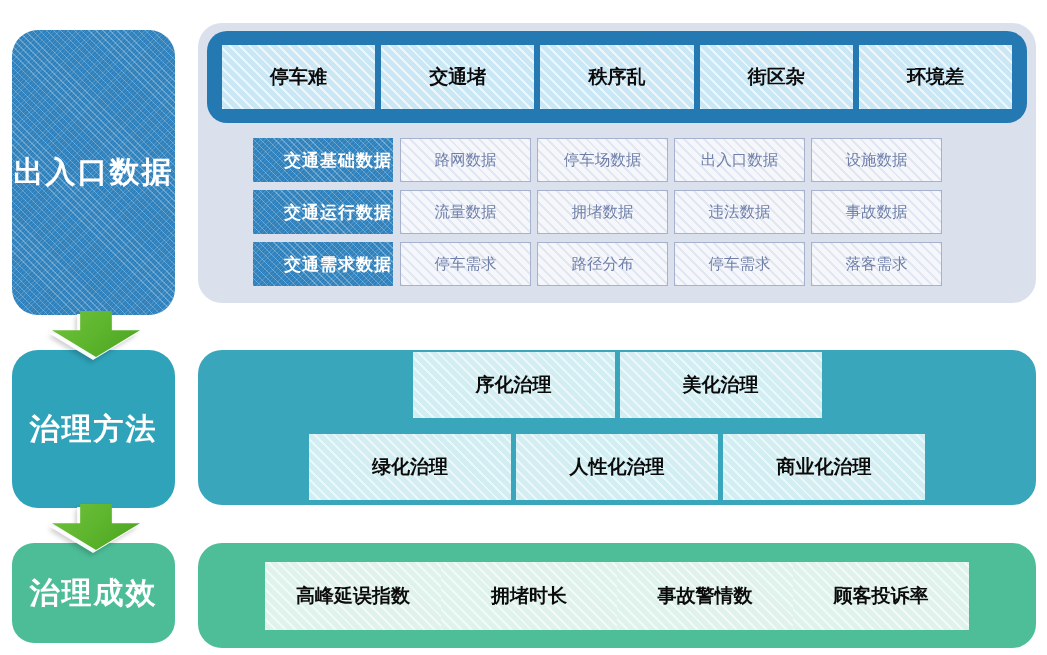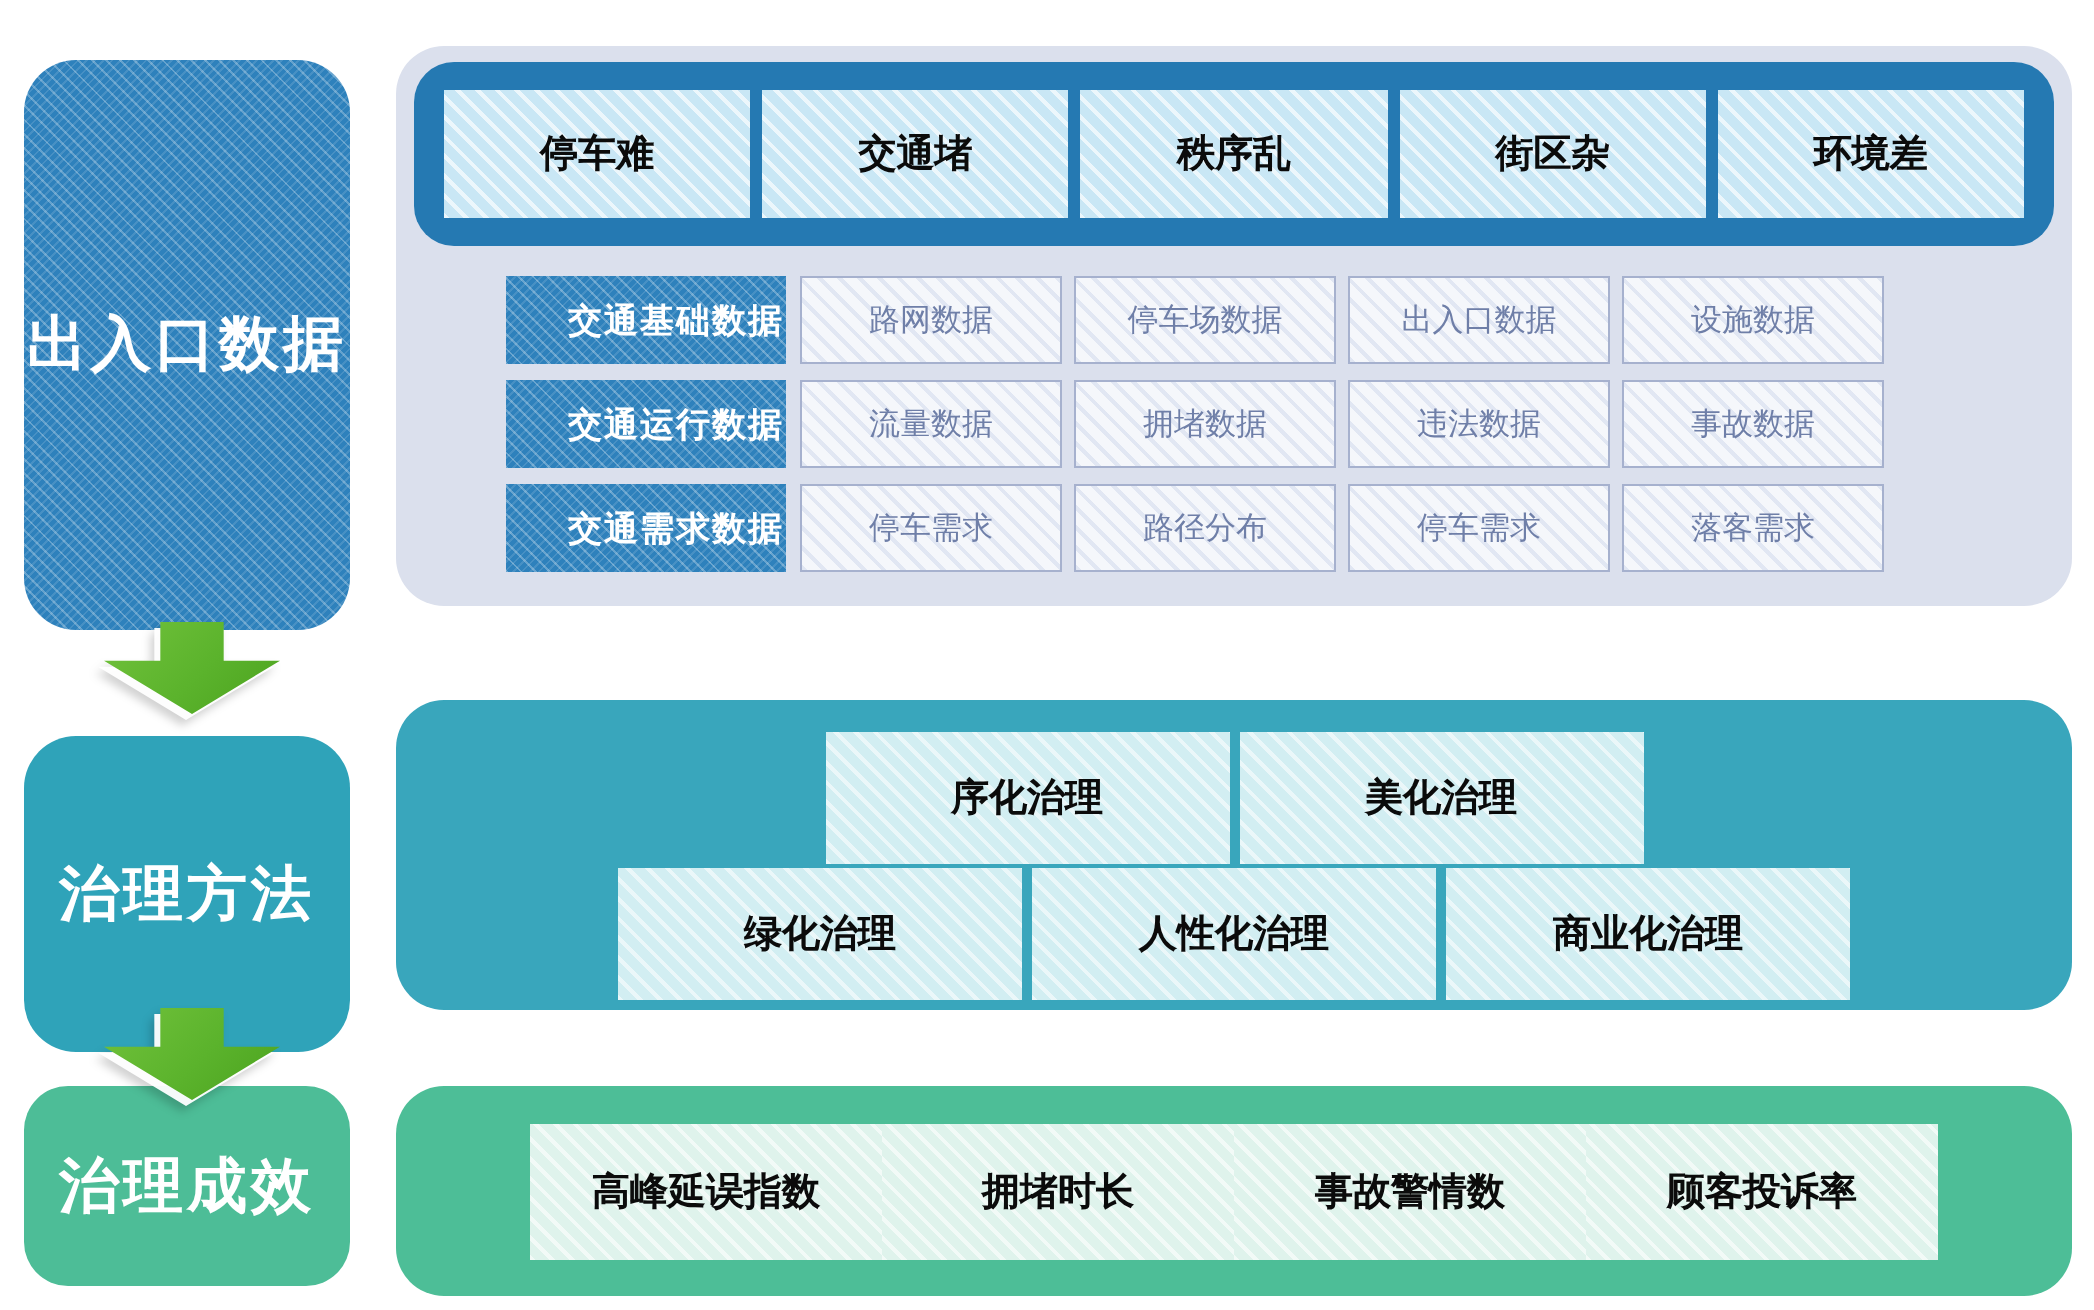--- a/index.html
+++ b/index.html
@@ -16,21 +16,21 @@
     color:#ffffff; font-size:30px; font-weight:bold; letter-spacing:2px;
     border-radius:26px;
   }
   #stage-problem {
     top:30px; height:285px;
     background-color:#2E81BC;
     background-image:
       repeating-linear-gradient(45deg, rgba(255,255,255,0.26) 0 1px, transparent 1px 5px),
       repeating-linear-gradient(-45deg, rgba(255,255,255,0.12) 0 1px, transparent 1px 3px);
   }
-  #stage-method { top:368px; height:158px; background:#2FA3B9; }
+  #stage-method { top:350px; height:158px; background:#2FA3B9; }
   #stage-effect { top:543px; height:100px; background:#4DBD97; border-radius:22px; }
 
   
   .down-arrow {
     position:absolute; left:52px; width:88px; height:46px; z-index:5;
     filter:drop-shadow(-3px 3px 0 rgba(255,255,255,0.95)) drop-shadow(-2px 3px 2px rgba(0,0,0,0.18));
   }
   .down-arrow .shape {
     width:100%; height:100%;
     background:linear-gradient(135deg,#72C23C 0%, #5BB32C 55%, #4BA21E 100%);
@@ -76,21 +76,21 @@
     background-image:repeating-linear-gradient(45deg, rgba(223,229,242,0.9) 0 2px, transparent 2px 7px);
     border:1px solid #A6B1CE;
   }
 
   
   #panel-method {
     position:absolute; left:198px; top:350px; width:838px; height:155px;
     background:#39A6BC; border-radius:24px;
   }
   .method-row { position:absolute; left:0; width:100%; display:flex; justify-content:center; gap:5px; }
-  #method-row-1 { top:16px; }
+  #method-row-1 { top:2px; }
   #method-row-2 { top:84px; }
   .method-box {
     width:202px; height:66px;
     display:flex; align-items:center; justify-content:center;
     font-size:19px; font-weight:600; color:#0b0b0b;
     background-color:#D2EEF2;
     background-image:repeating-linear-gradient(45deg, rgba(255,255,255,0.55) 0 2px, transparent 2px 7px);
   }
 
   

